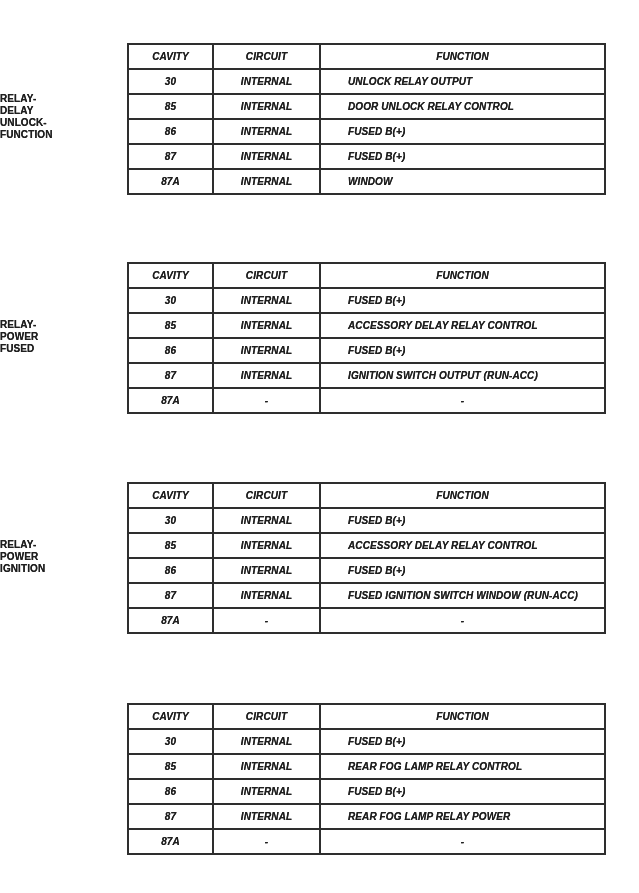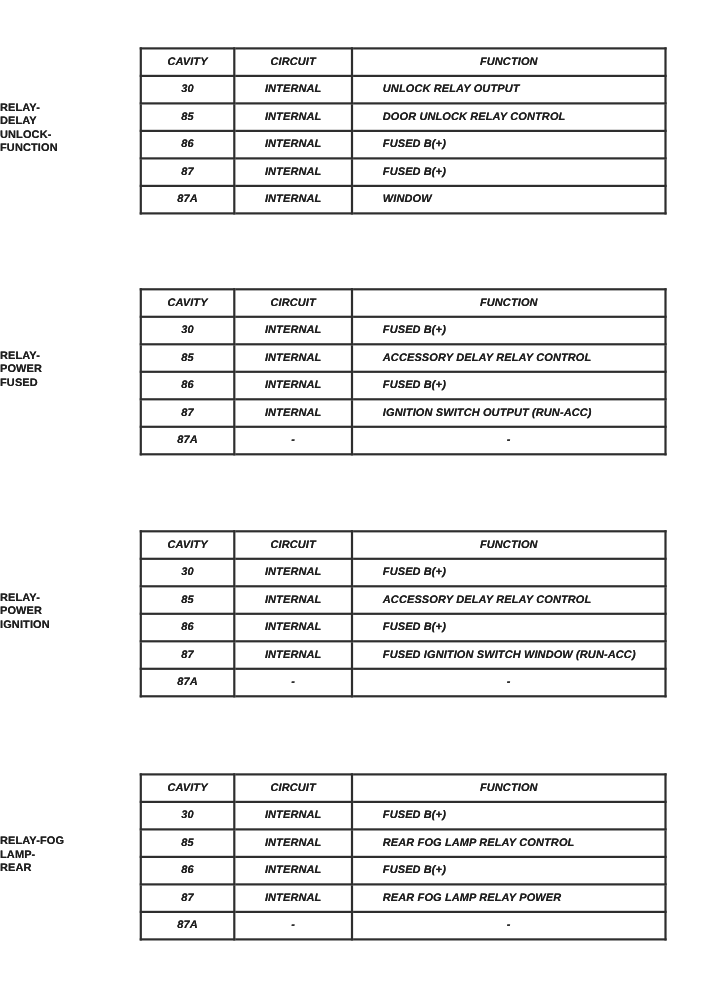--- a/index.html
+++ b/index.html
@@ -221,25 +221,20 @@
       <tr>
         <td>87A</td>
         <td>-</td>
         <td class="fn c">-</td>
       </tr>
     </tbody>
       </table>
   </div>
 
   <div class="block t4">
-    <div class="side-label">
-      <span>RELAY-FOG</span>
-      <span>LAMP-</span>
-      <span>REAR</span>
-    </div>
     <table class="rtable">
       <colgroup>
           <col class="c-cavity">
           <col class="c-circuit">
           <col class="c-function">
         </colgroup>
       <tbody>
           <tr>
         <th>CAVITY</th>
         <th>CIRCUIT</th>

